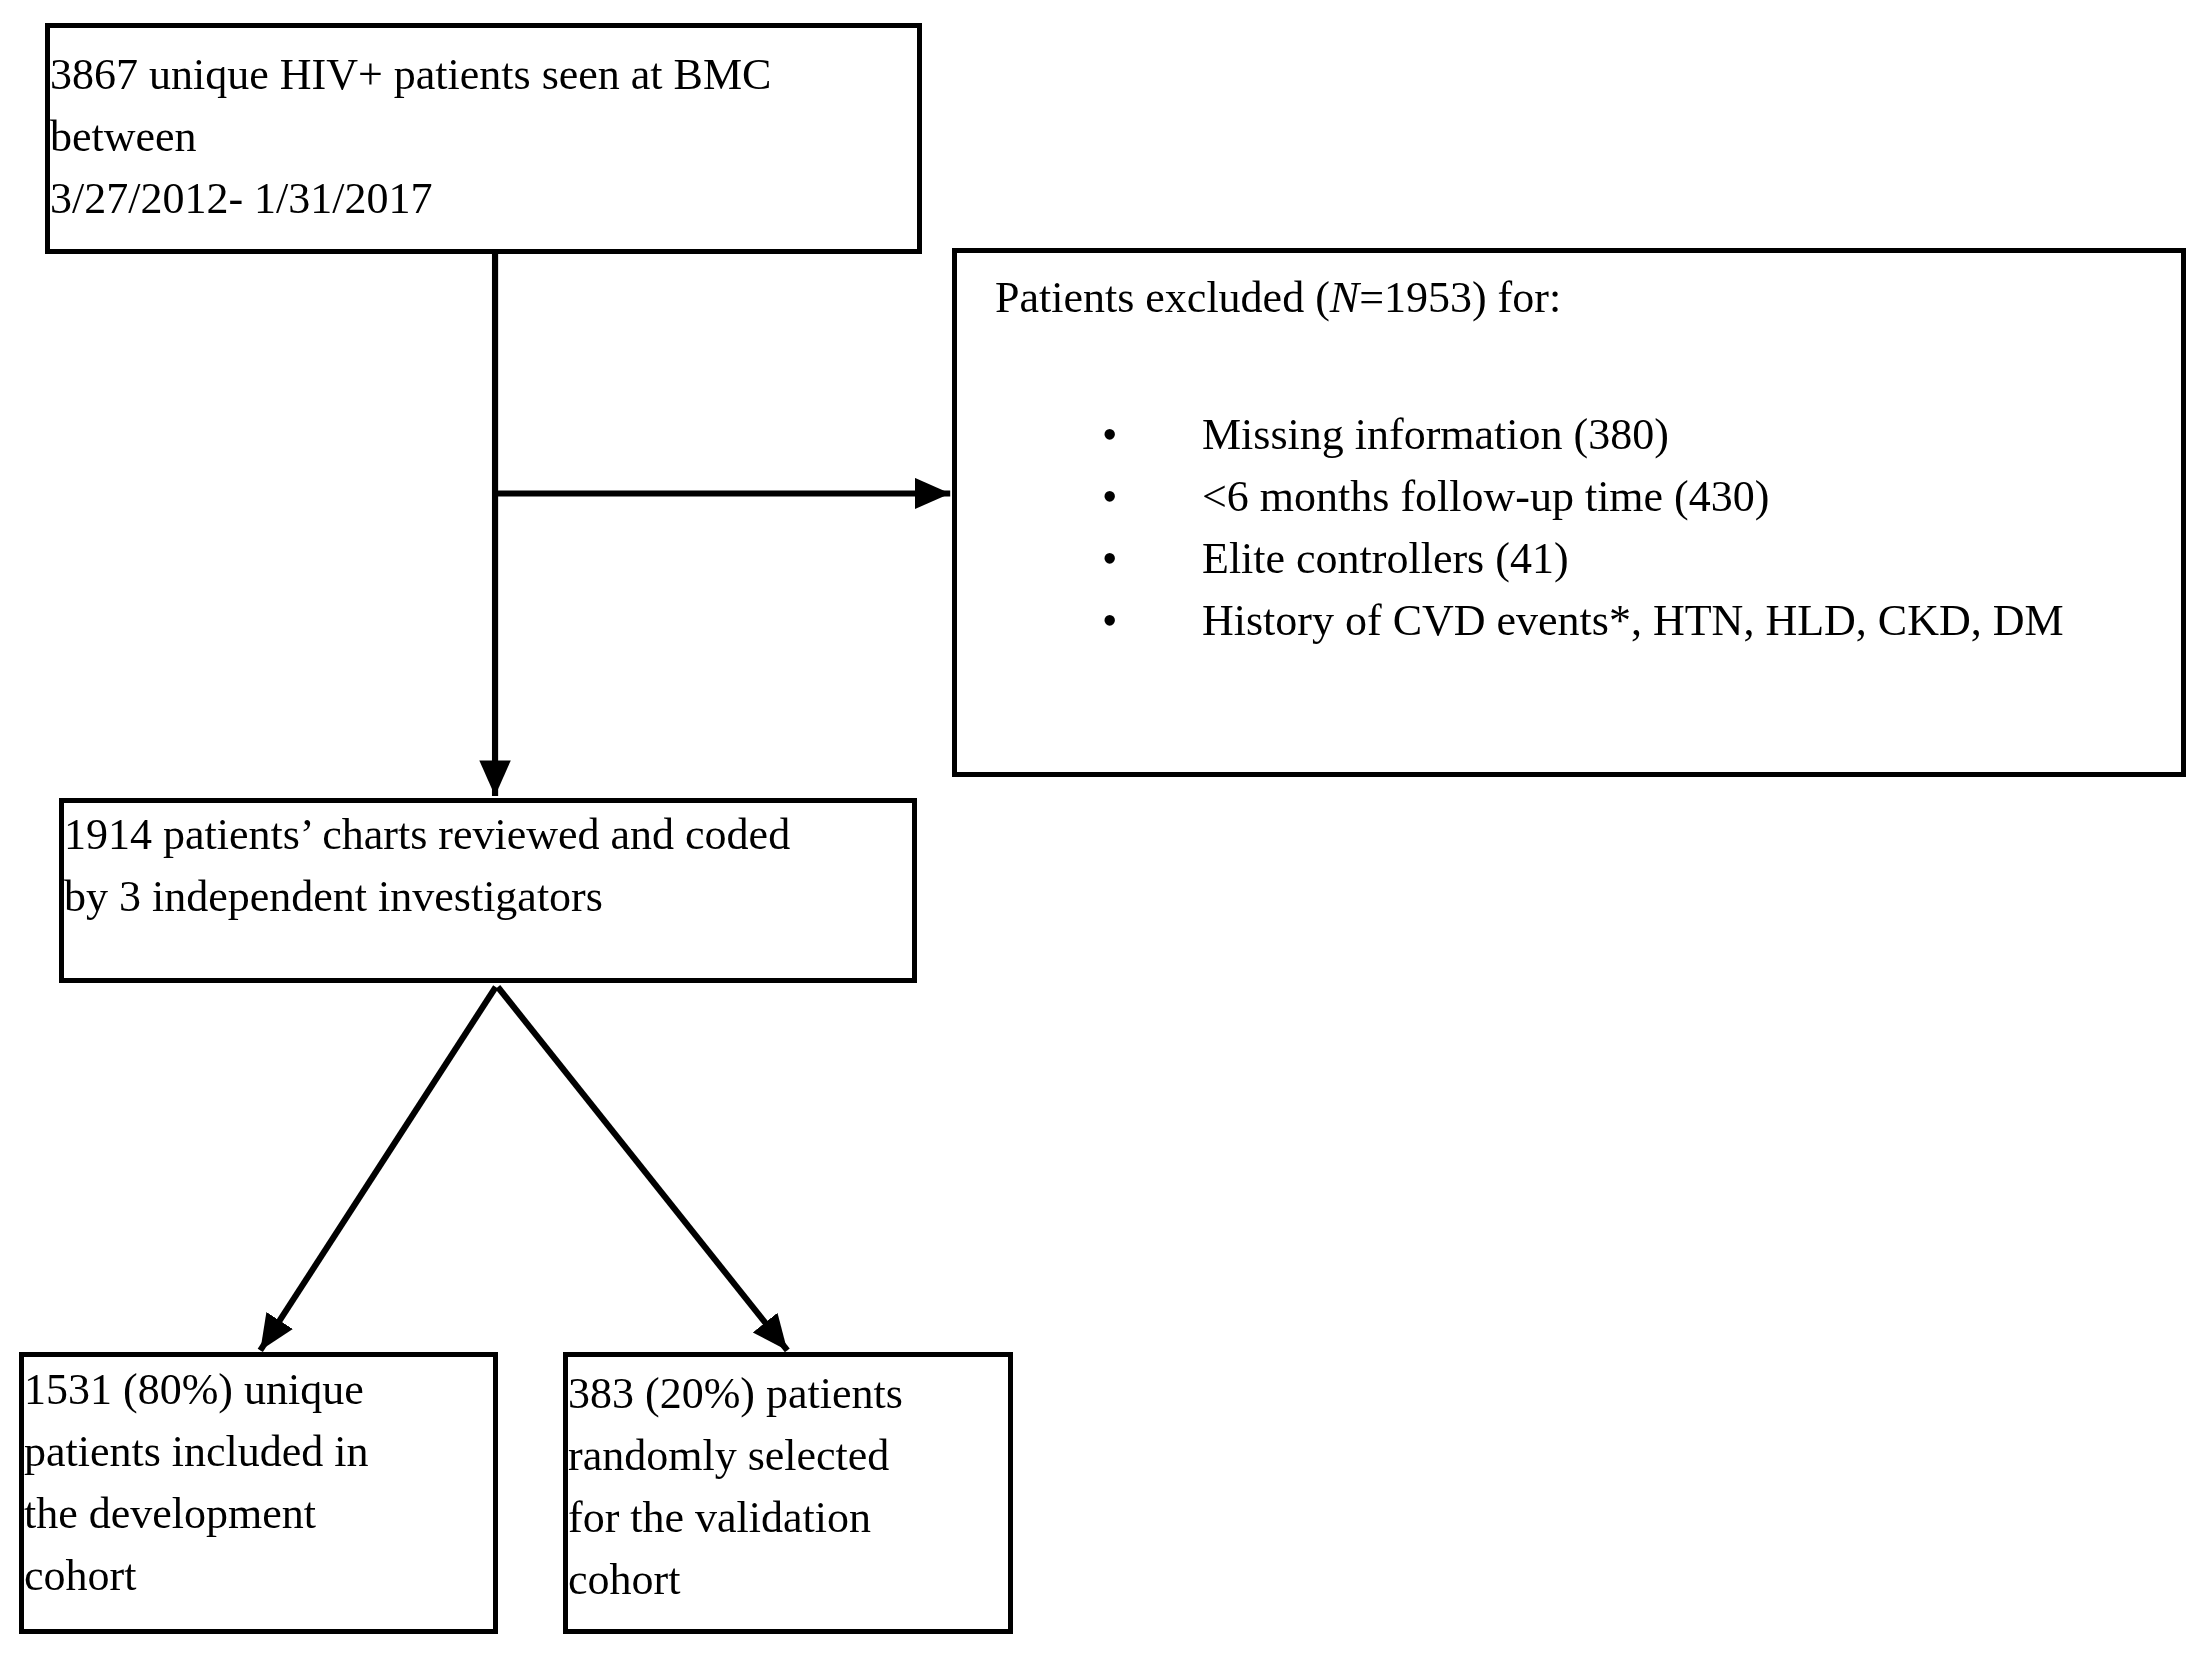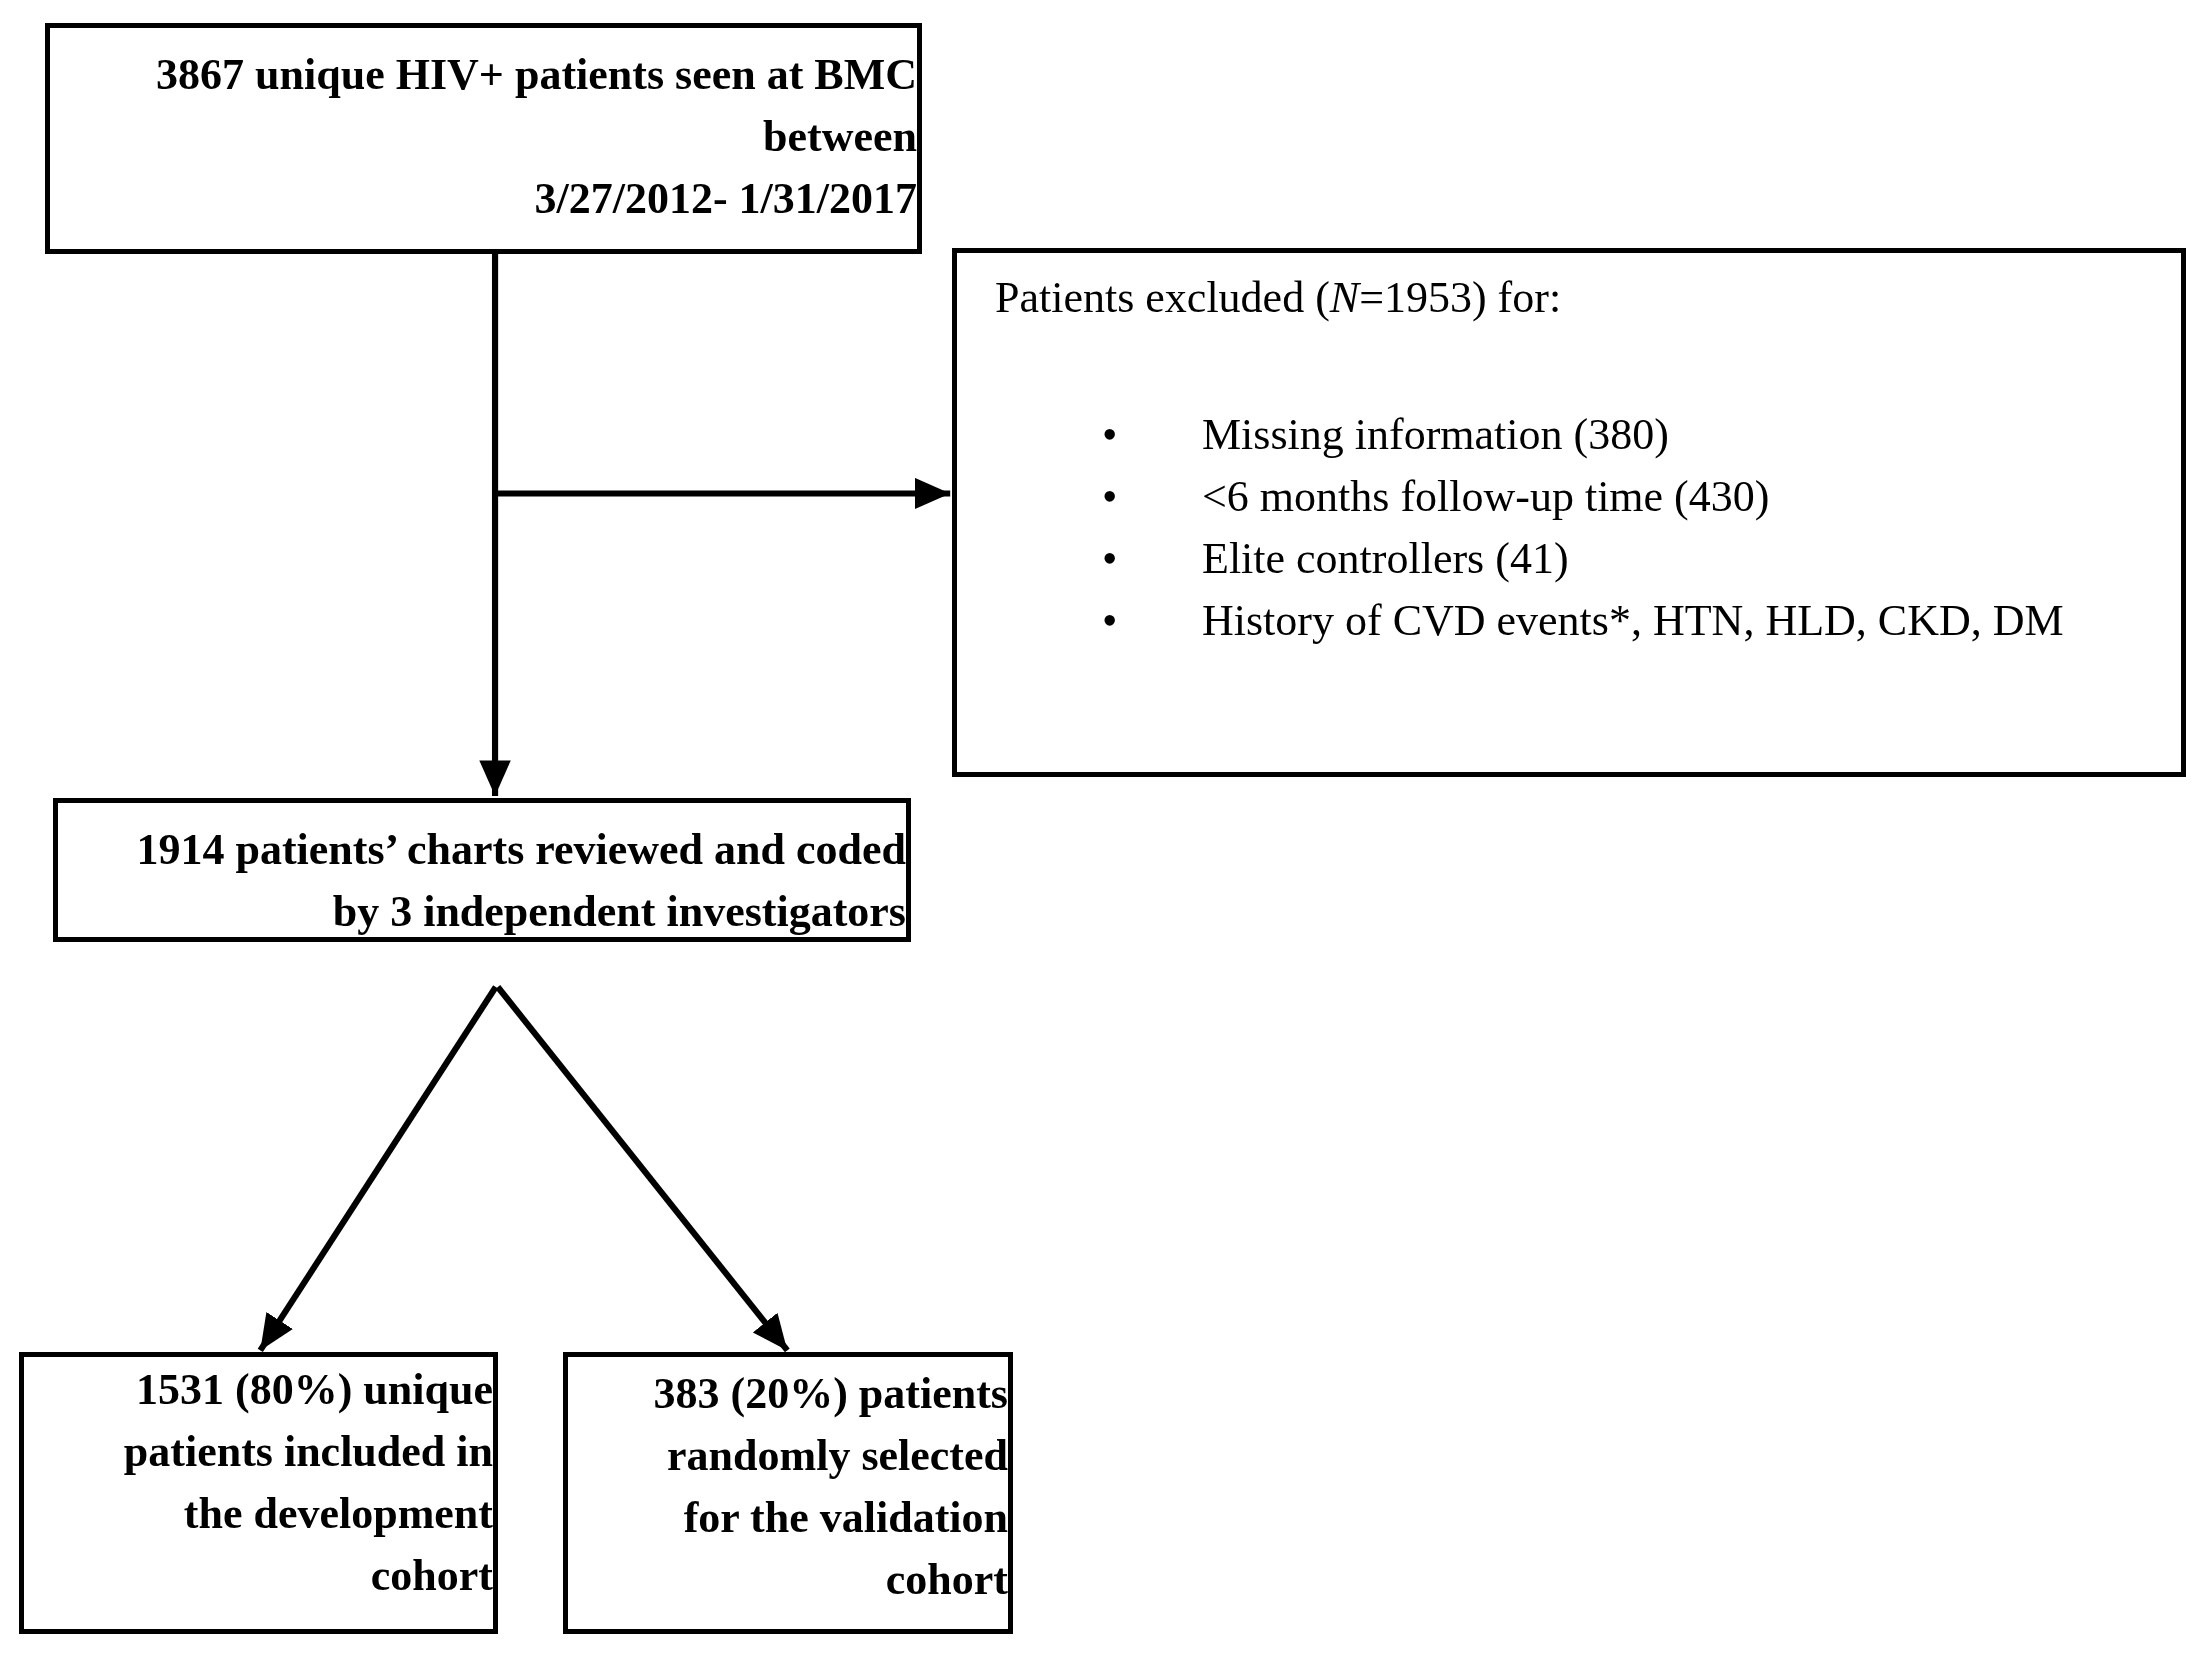--- a/index.html
+++ b/index.html
@@ -17,27 +17,27 @@
     width: 2205px; height: 1655px;
   }
   .fbox {
     position: absolute;
     border: 5.5px solid #000000;
     background: #ffffff;
     box-sizing: border-box;
     font-size: 44px;
     line-height: 62px;
   }
-  .fbox.centered { text-align: right; font-weight: bold; }
+  .fbox.centered { text-align: left; }
   .fbox .tline { white-space: nowrap; }
 
   
   #box-source      { left: 45px;   top: 22.6px;   width: 877px; height: 231px; padding-top: 16.4px; }
   #box-exclusions  { left: 952px; top: 248px;  width: 1234px; height: 529px; }
-  #box-review      { left: 53px;   top: 798px; width: 858px; height: 144px; padding-top: 16px; }
+  #box-review      { left: 59px;   top: 798px; width: 858px; height: 185px; padding-top: 1px; }
   #box-development { left: 19px;   top: 1352px; width: 479px;  height: 282px; padding-top: 2px; }
   #box-validation  { left: 563px;  top: 1352px; width: 450px;  height: 282px; padding-top: 6px; }
 
   
   #exclusions-title {
     margin: 13.7px 0 0 38px;
     white-space: nowrap;
   }
   #exclusions-title .nvar { font-style: italic; }
   #exclusions-list {

